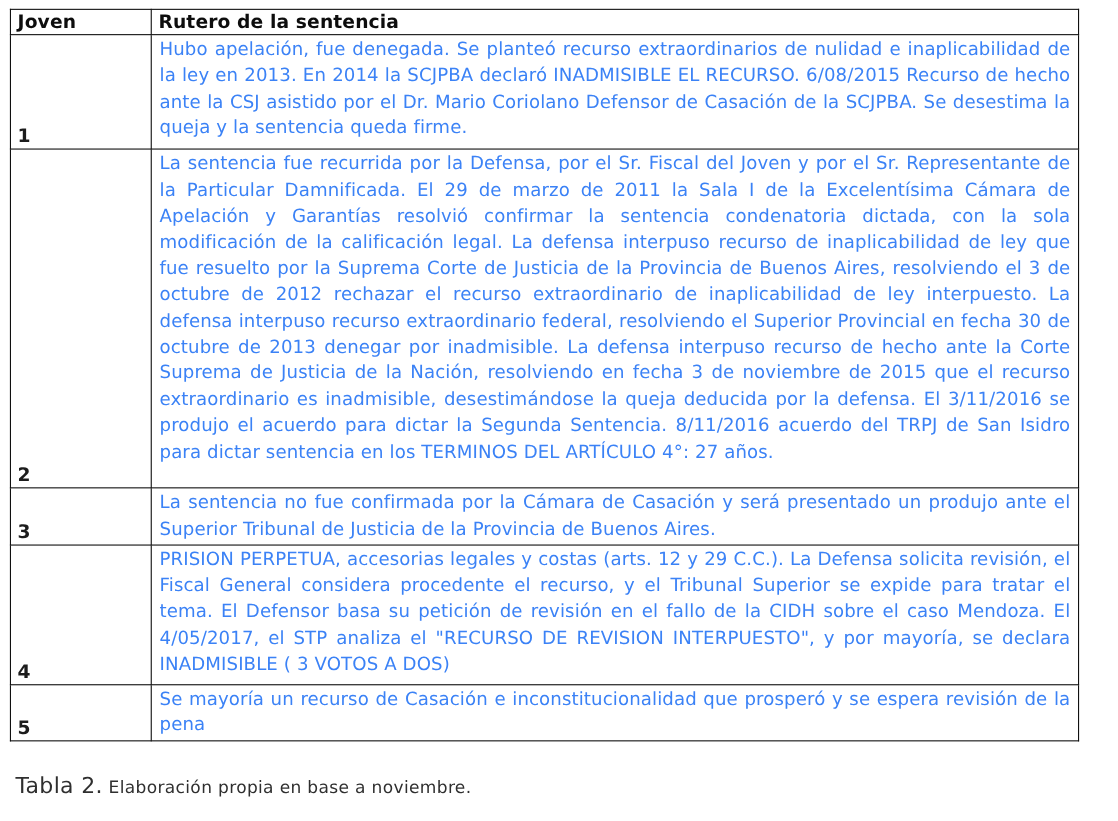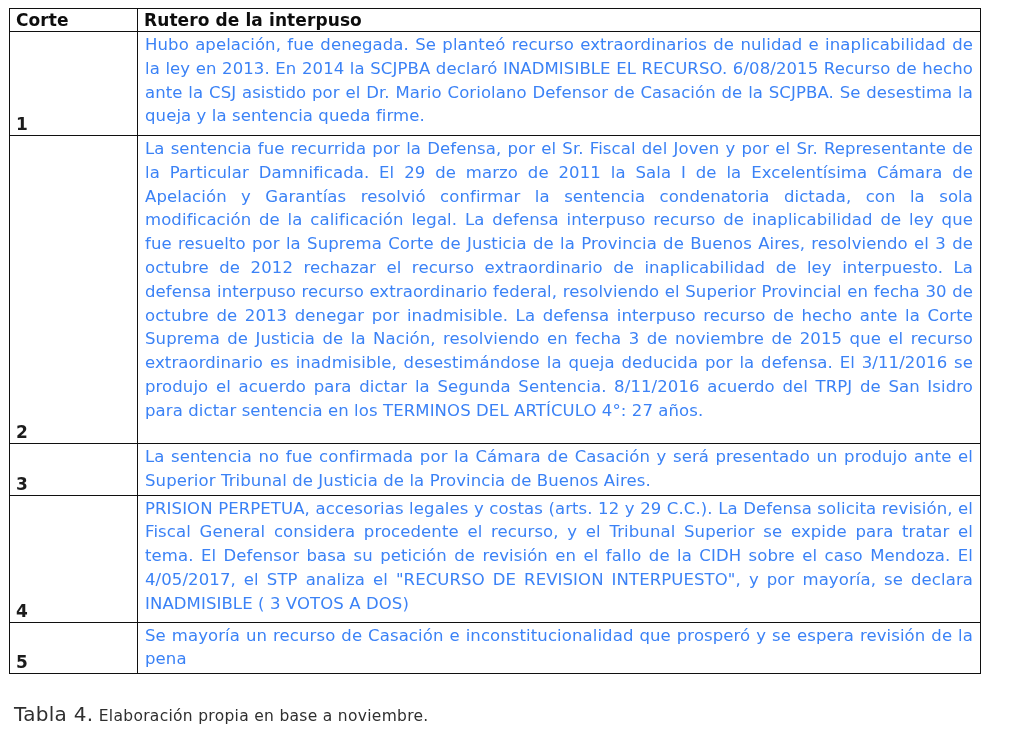--- a/index.html
+++ b/index.html
@@ -80,22 +80,22 @@
 
 <div class="doc">
 
   <table class="sentencias">
     <colgroup>
       <col class="c-caso">
       <col class="c-rutero">
     </colgroup>
     <tbody>
       <tr class="r-head">
-        <th class="h-cell">Corte</th>
-        <th class="h-cell">Rutero de la interpuso</th>
+        <th class="h-cell">Joven</th>
+        <th class="h-cell">Rutero de la sentencia</th>
       </tr>
 
       <tr class="r-1">
         <td class="caso-cell">1</td>
         <td class="texto-cell">Hubo apelación, fue denegada. Se planteó recurso extraordinarios de nulidad e inaplicabilidad de la ley en 2013. En 2014 la SCJPBA declaró INADMISIBLE EL RECURSO. 6/08/2015  Recurso de hecho ante la CSJ asistido por el Dr. Mario Coriolano Defensor de Casación de la SCJPBA.  Se desestima la queja y la sentencia queda firme.</td>
       </tr>
 
       <tr class="r-2">
         <td class="caso-cell">2</td>
         <td class="texto-cell">La sentencia fue recurrida por la Defensa, por el Sr. Fiscal del Joven y por el Sr. Representante de la Particular Damnificada. El  29 de marzo de 2011 la Sala I de la Excelentísima Cámara de Apelación y Garantías resolvió confirmar la sentencia condenatoria dictada, con la sola modificación de la calificación legal. La defensa interpuso recurso de inaplicabilidad de ley que fue resuelto por la Suprema Corte de Justicia de la Provincia de Buenos Aires, resolviendo el 3 de octubre de 2012 rechazar el recurso extraordinario de inaplicabilidad de ley interpuesto. La defensa interpuso recurso extraordinario federal, resolviendo el Superior Provincial en fecha 30 de octubre de 2013 denegar por inadmisible. La defensa interpuso recurso de hecho ante la Corte Suprema de Justicia de la Nación, resolviendo en fecha 3 de noviembre de 2015 que el recurso extraordinario es inadmisible, desestimándose la queja deducida por la defensa. El 3/11/2016 se produjo el acuerdo para dictar la Segunda Sentencia. 8/11/2016 acuerdo del TRPJ de San Isidro para dictar sentencia en los TERMINOS DEL ARTÍCULO 4°: 27 años.</td>
@@ -112,16 +112,16 @@
       </tr>
 
       <tr class="r-5">
         <td class="caso-cell">5</td>
         <td class="texto-cell">Se mayoría un recurso de Casación e inconstitucionalidad que prosperó y se espera revisión de la pena</td>
       </tr>
     </tbody>
   </table>
 
   <div class="caption">
-    <span class="lbl">Tabla 4.</span><span class="txt"> Elaboración propia en base a noviembre.</span>
+    <span class="lbl">Tabla 2.</span><span class="txt"> Elaboración propia en base a noviembre.</span>
   </div>
 
 </div>
 
 </body></html>

